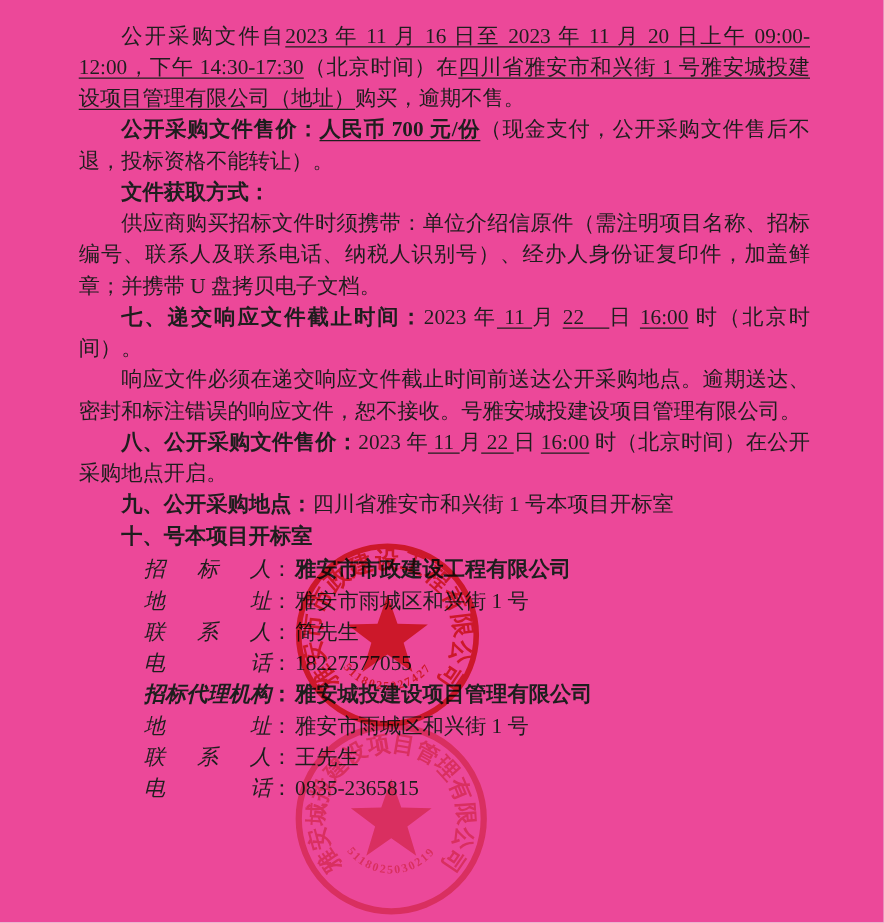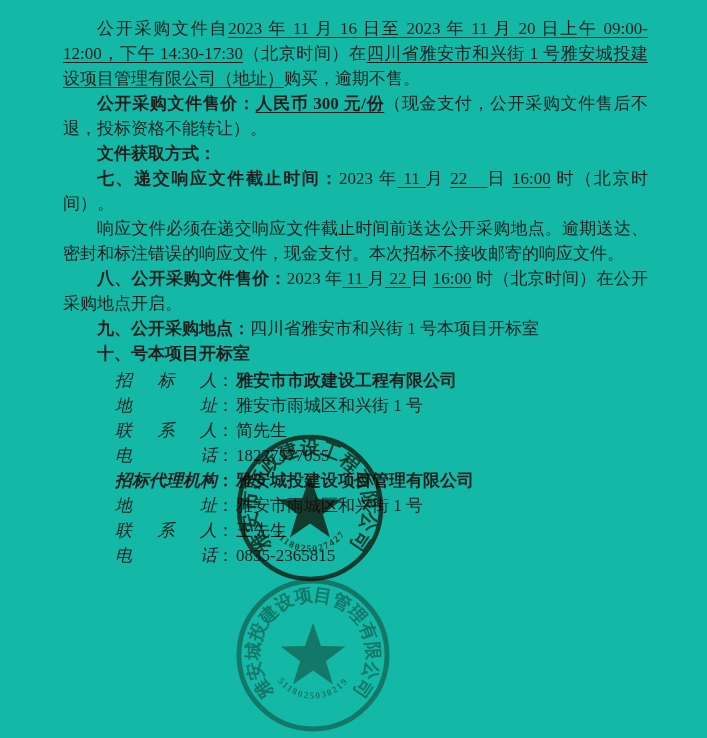--- a/index.html
+++ b/index.html
@@ -1,17 +1,17 @@
 <!DOCTYPE html>
 <html><head>
 <meta charset="utf-8">
 <style>
   html,body{margin:0;padding:0;background:#e9e9e9;}
   .page{
-    position:relative;width:707px;height:738px;background:#14b8a6;
+    position:relative;width:707px;height:738px;background:#ec4899;
     font-family:"Liberation Serif","DejaVu Serif",serif;
     color:#1e1e1e;overflow:hidden;margin:0 auto;
   }
   .doc{position:absolute;left:63px;top:16px;width:585px;font-size:17px;line-height:25px;text-align:justify;}
   .doc p{margin:0;}
   .ind{text-indent:34px;}
   .b{font-weight:bold;}
   .u{text-decoration:underline;text-underline-offset:3px;}
   .gap{margin-top:8px;}
   .gap-sm{margin-top:4px;}
@@ -28,28 +28,29 @@
   .serial{font-size:9.5px;letter-spacing:1.6px;}
 </style>
 </head>
 <body>
 
 <div class="page">
   <div class="doc">
 
     <p class="ind"><span>公开采购文件自</span><span class="u">2023 年 11 月 16 日至 2023 年 11 月 20 日上午 09:00-12:00，下午 14:30-17:30</span><span>（北京时间）在</span><span class="u">四川省雅安市和兴街 1 号雅安城投建设项目管理有限公司（地址）</span><span>购买，逾期不售。</span></p>
 
-    <p class="ind"><span class="b">公开采购文件售价：</span><span class="b u">人民币 300 元/份</span><span>（现金支付，公开采购文件售后不退，投标资格不能转让）。</span></p>
+    <p class="ind"><span class="b">公开采购文件售价：</span><span class="b u">人民币 700 元/份</span><span>（现金支付，公开采购文件售后不退，投标资格不能转让）。</span></p>
 
     <p class="ind"><span class="b">文件获取方式：</span></p>
 
+    <p class="ind"><span>供应商购买招标文件时须携带：单位介绍信原件（需注明项目名称、招标编号、联系人及联系电话、纳税人识别号）、经办人身份证复印件，加盖鲜章；并携带 U 盘拷贝电子文档。</span></p>
 
     <p class="ind gap-sm"><span class="b">七、递交响应文件截止时间：</span><span>2023 年</span><span class="u"> 11 </span><span>月 </span><span class="u">22　</span><span>日 </span><span class="u">16:00</span><span> 时（北京时间）。</span></p>
 
-    <p class="ind gap"><span>响应文件必须在递交响应文件截止时间前送达公开采购地点。逾期送达、密封和标注错误的响应文件，现金支付。本次招标不接收邮寄的响应文件。</span></p>
+    <p class="ind gap"><span>响应文件必须在递交响应文件截止时间前送达公开采购地点。逾期送达、密封和标注错误的响应文件，恕不接收。号雅安城投建设项目管理有限公司。</span></p>
 
     <p class="ind gap"><span class="b">八、公开采购文件售价：</span><span>2023 年</span><span class="u"> 11 </span><span>月</span><span class="u"> 22 </span><span>日 </span><span class="u">16:00</span><span> 时（北京时间）在公开采购地点开启。</span></p>
 
     <p class="ind gap-sm"><span class="b">九、公开采购地点：</span><span>四川省雅安市和兴街 1 号本项目开标室</span></p>
 
     <p class="ind"><span class="b">十、号本项目开标室</span></p>
 
 
 
     <div class="contacts">

